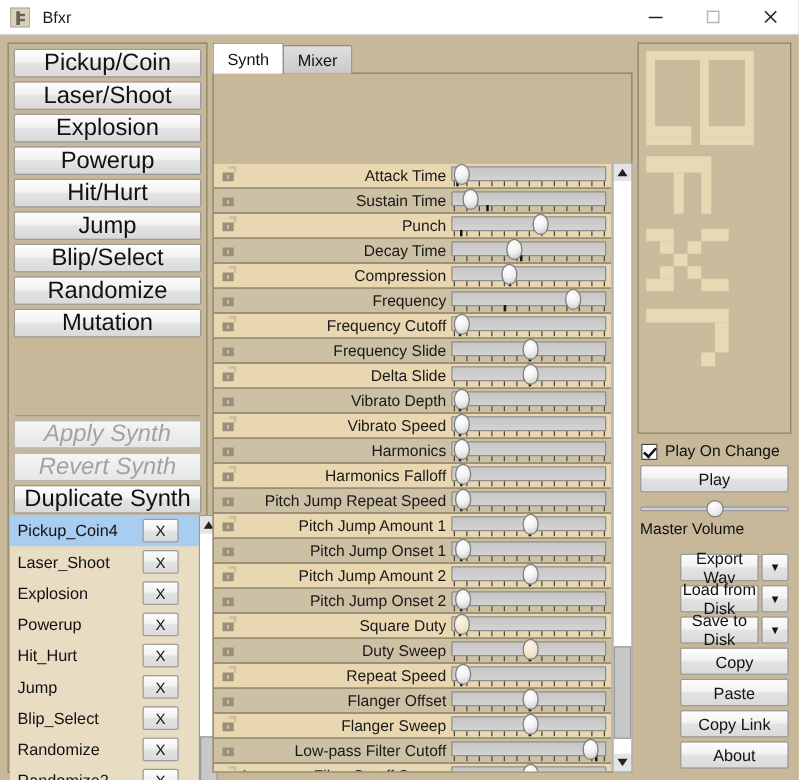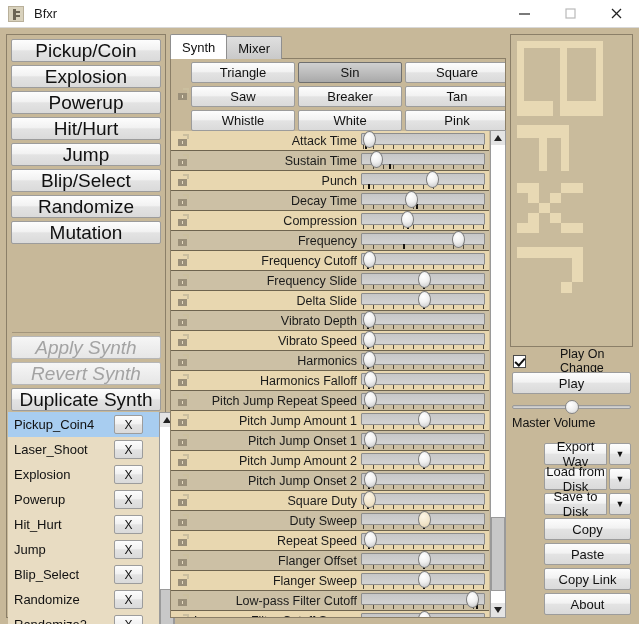--- a/index.html
+++ b/index.html
@@ -125,21 +125,21 @@
   .lock .kh{position:absolute;left:4px;bottom:2px;width:1px;height:3px;background:#e8dcc2;}
   .lock .sh{position:absolute;left:5px;top:0;width:6px;height:5px;border:2px solid #cbbf9f;
     border-bottom:none;border-left:none;box-sizing:border-box;}
 
   
   .rightcol{position:absolute;left:510px;top:6px;width:123px;height:584px;}
   .logobox{position:absolute;left:0;top:0;width:123px;height:313px;background:#c9bb9c;
     border:1px solid #8b7f68;box-sizing:border-box;overflow:hidden;}
   .logobox svg{display:block;}
   .poc{position:absolute;left:3px;top:318px;display:flex;align-items:center;height:18px;}
-  .poc .cns-label{font-size:12.5px;margin-left:28px;}
+  .poc .cns-label{font-size:12.5px;}
   .playbtn{position:absolute;left:2px;top:338px;width:119px;height:22px;font-size:13px;}
   .mvol{position:absolute;left:2px;top:366px;width:119px;height:14px;}
   .mvol .mtrack{position:absolute;left:0;top:5px;width:119px;height:4px;
     background:linear-gradient(to bottom,#c0c0c0,#d8d8d8);border:1px solid #9a9a9a;
     box-sizing:border-box;border-radius:2px;}
   .mvol .mthumb{position:absolute;top:0;width:14px;height:14px;border-radius:50%;
     background:radial-gradient(circle at 36% 30%,#ffffff,#ededed 55%,#cfcfcf 100%);
     border:1px solid #858585;box-sizing:border-box;cursor:pointer;}
   .mvlabel{position:absolute;left:2px;top:382px;font-size:12.5px;color:#111;}
   .rbtns{position:absolute;left:2px;top:409px;width:119px;}
@@ -174,20 +174,21 @@
           </svg>
       </div>
     </div>
   </div>
 
   <div class="frame">
 
     <div class="leftcol">
       <div class="genbtns" id="gen-buttons">
           <div class="btn">Pickup/Coin</div>
+          <div class="btn">Laser/Shoot</div>
           <div class="btn">Explosion</div>
           <div class="btn">Powerup</div>
           <div class="btn">Hit/Hurt</div>
           <div class="btn">Jump</div>
           <div class="btn">Blip/Select</div>
           <div class="btn">Randomize</div>
           <div class="btn">Mutation</div>
         </div>
 
       <div class="hr"></div>
@@ -246,38 +247,20 @@
       </div>
     </div>
 
     <div class="center">
       <div class="tabs" id="tab-bar">
           <div class="tab active">Synth</div>
           <div class="tab inactive">Mixer</div>
         </div>
       <div class="panelbody">
 
-        <div class="wavezone">
-          <div class="wavelock">
-            <span class="lock">
-              <span class="sh"></span><span class="bd"></span><span class="kh"></span>
-            </span>
-          </div>
-          <div class="wgrid" id="wave-grid">
-              <div class="btn">Triangle</div>
-              <div class="btn sel">Sin</div>
-              <div class="btn">Square</div>
-              <div class="btn">Saw</div>
-              <div class="btn">Breaker</div>
-              <div class="btn">Tan</div>
-              <div class="btn">Whistle</div>
-              <div class="btn">White</div>
-              <div class="btn">Pink</div>
-            </div>
-        </div>
 
         <div class="slider-area" id="slider-area">
             <div class="srow a">
               <div class="lk"><span class="lock"><span class="sh"></span><span class="bd"></span><span class="kh"></span></span></div>
               <div class="lbl">Attack Time</div>
               <div class="sld">
                 <div class="strack"></div>
                 <div class="sticks">
                   <i style="left: 0px;"></i>
                   <i style="left: 10px;"></i>

